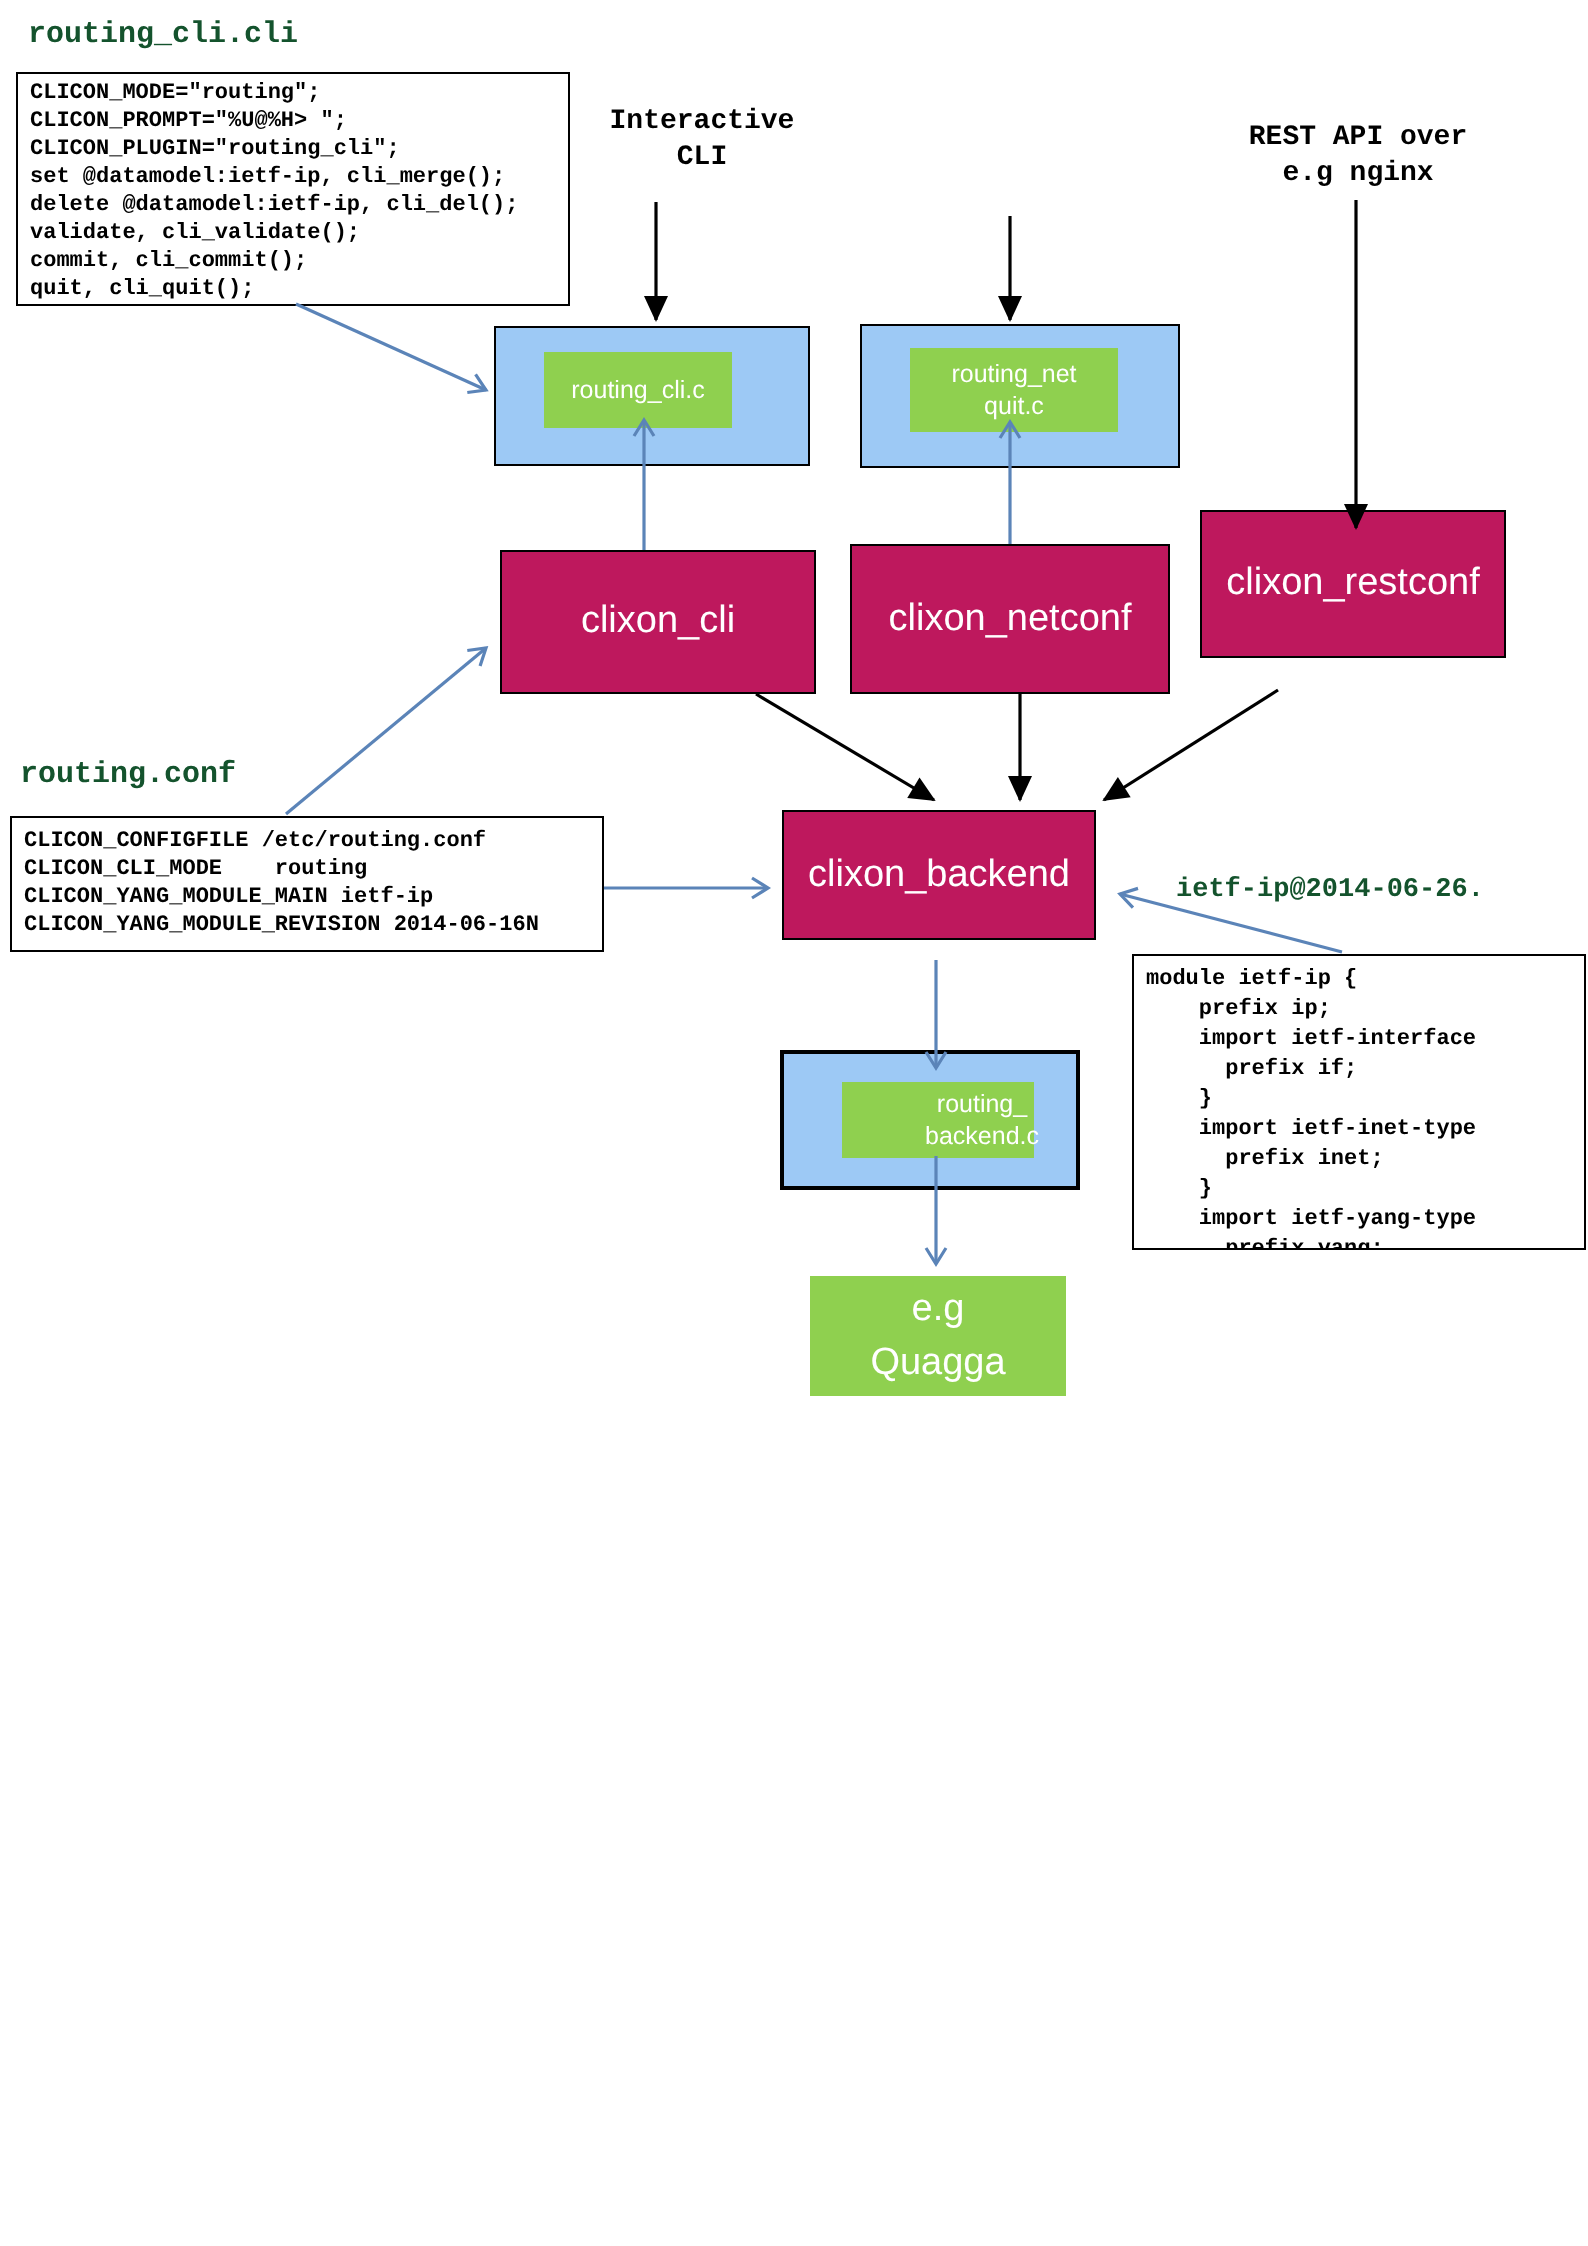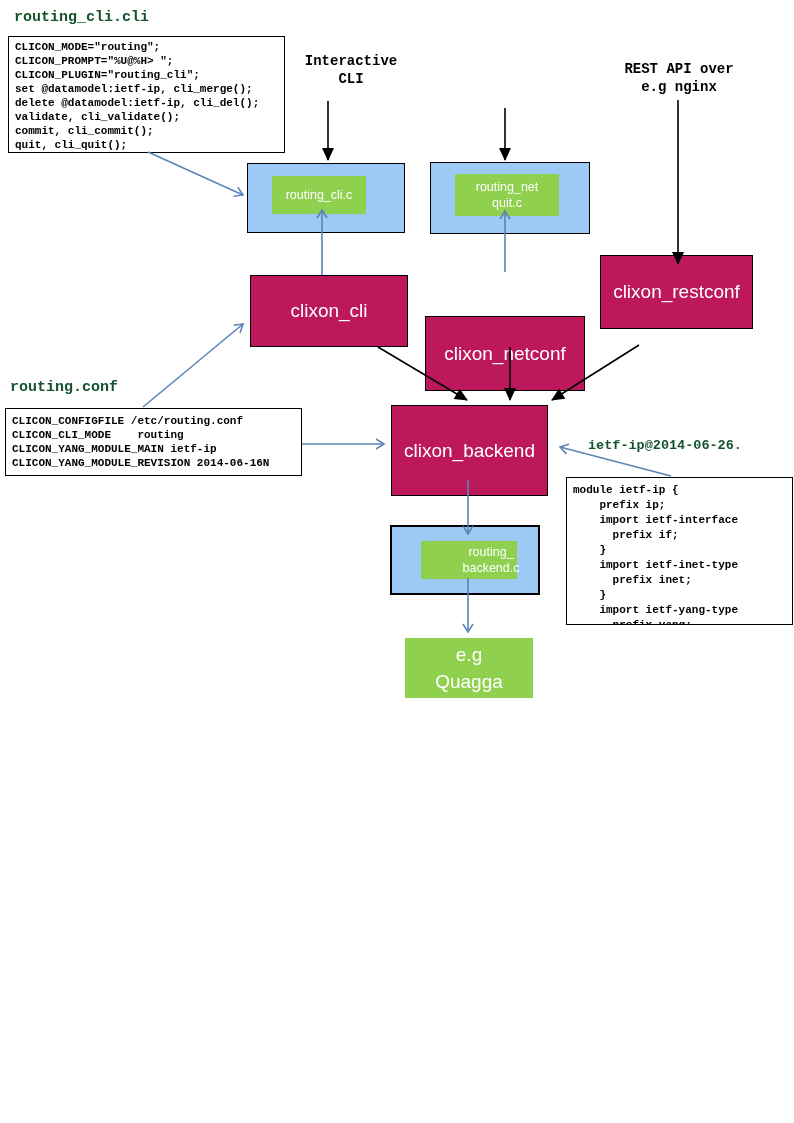--- a/index.html
+++ b/index.html
@@ -46,23 +46,23 @@
   #title-routing-cli   { left:14px;  top:8px; }
   #code-routing-cli    { left:8px;   top:36px;  width:277px; height:117px; }
   #ann-interactive     { left:290px; top:52px;  width:122px; }
   #ann-netconf         { left:446px; top:62px;  width:120px; }
   #ann-rest            { left:609px; top:60px;  width:140px; }
   #holder-cli          { left:247px; top:163px; width:158px; height:70px; }
   #plugin-cli          { left:272px; top:176px; width:94px; height:38px; }
   #holder-netconf      { left:430px; top:162px; width:160px; height:72px; }
   #plugin-netconf      { left:455px; top:174px; width:104px; height:42px; }
   #node-cli            { left:250px; top:275px; width:158px; height:72px; }
-  #node-netconf        { left:425px; top:272px; width:160px; height:75px;margin-top:44px; }
+  #node-netconf        { left:425px; top:272px; width:160px; height:75px; }
   #node-restconf       { left:600px; top:255px; width:153px; height:74px; }
-  #node-backend        { left:391px; top:405px; width:157px; height:91px; }
+  #node-backend        { left:391px; top:405px; width:157px; height:65px; }
   #title-routing-conf  { left:10px;  top:378px; }
   #code-routing-conf   { left:5px;   top:408px; width:297px; height:68px; padding-top:5px; }
   #title-yang          { left:588px; top:436px; font-size:13.5px; }
   #code-yang           { left:566px; top:477px; width:227px; height:148px; line-height:15px; padding-top:5px; }
   #holder-backend      { left:390px; top:525px; width:150px; height:70px; }
   #plugin-backend      { left:421px; top:541px; width:96px;  height:38px;padding-left:44px; }
   #node-quagga         { left:405px; top:638px; width:128px; height:60px; }
 </style>
 </head>
 <body>

